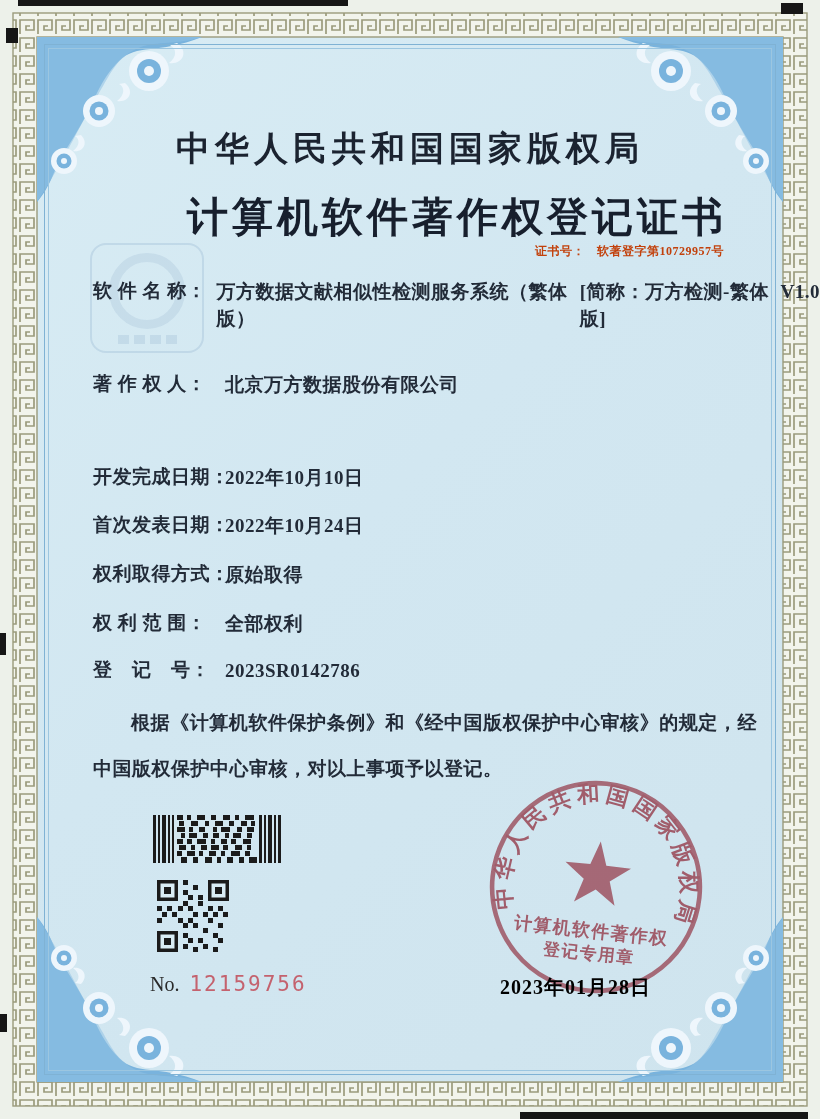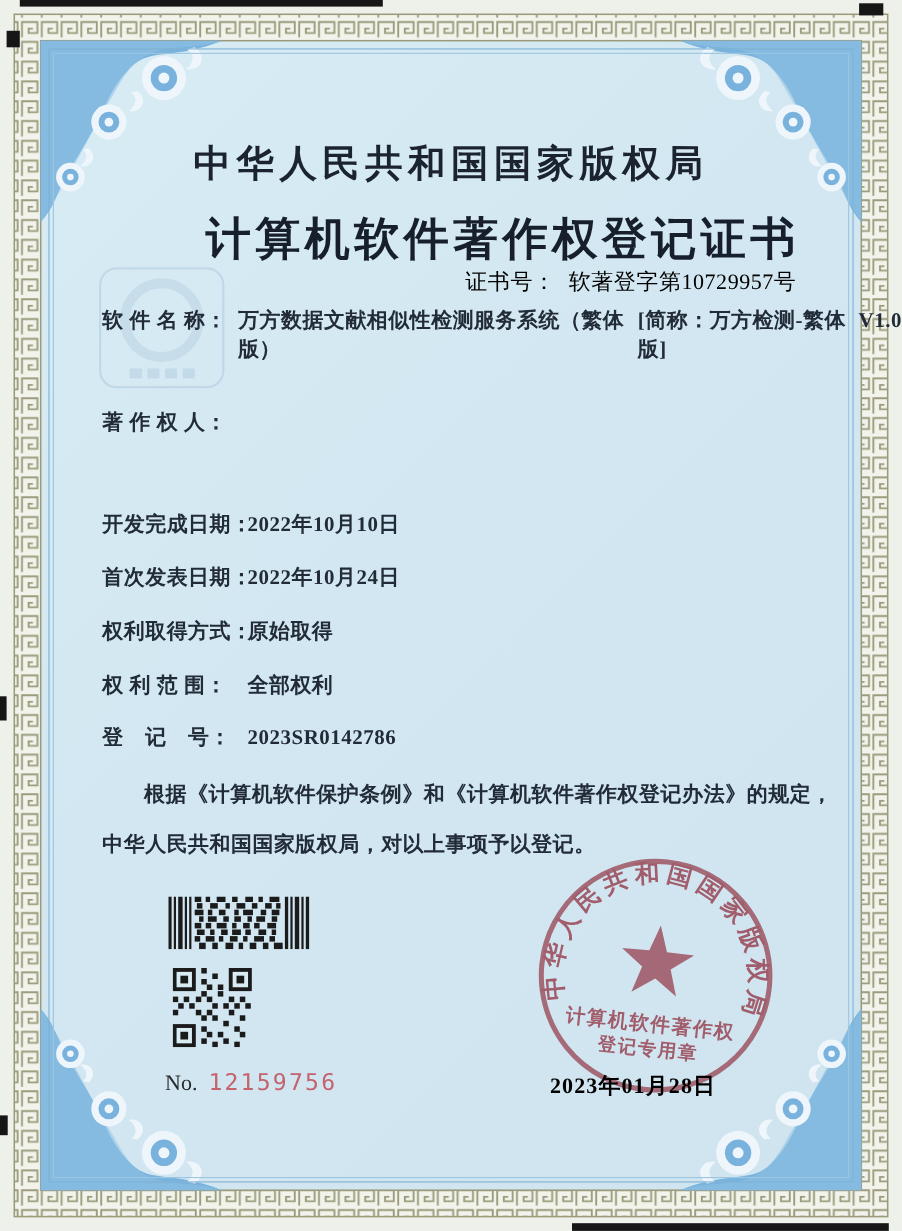--- a/index.html
+++ b/index.html
@@ -31,21 +31,21 @@
   .authority{
     position:absolute;left:0;top:126px;width:100%;text-align:center;
     font-size:34px;font-weight:bold;letter-spacing:5px;color:#1b2330;
   }
   .cert-title{
     position:absolute;left:0;top:190px;width:100%;text-align:center;
     font-size:41px;font-weight:bold;letter-spacing:4px;color:#171f2d;padding-left:47px;
   }
   .cert-no{
     position:absolute;right:96px;top:243px;
-    font-size:20px;font-weight:normal;color:#000000;letter-spacing:.5px;
+    font-size:12px;font-weight:bold;color:#c2410c;letter-spacing:.5px;
   }
   .cert-no .gap{display:inline-block;width:12px;}
   .field-row{
     position:absolute;left:93px;display:flex;align-items:flex-start;
     font-size:19px;font-weight:bold;color:#222b38;
   }
   .flabel{display:inline-block;width:132px;white-space:pre;letter-spacing:.5px;}
   .fvalue{display:flex;flex-direction:row;letter-spacing:.5px;}
   .fvalue .vline{line-height:27px;}
   .statement{
@@ -145,20 +145,23 @@
     <span class="flabel">软 件 名 称：</span>
     <span class="fvalue">
       <span class="vline">万方数据文献相似性检测服务系统（繁体版）</span>
       <span class="vline">[简称：万方检测-繁体版]</span>
       <span class="vline">V1.0</span>
     </span>
   </div>
 
   <div class="field-row" style="top:371px">
     <span class="flabel">著 作 权 人：</span>
+    <span class="fvalue">
+        <span class="vline">北京万方数据股份有限公司</span>
+      </span>
   </div>
 
   <div class="field-row" style="top:464px">
     <span class="flabel">开发完成日期：</span>
     <span class="fvalue">
         <span class="vline">2022年10月10日</span>
       </span>
   </div>
 
   <div class="field-row" style="top:512px">
@@ -182,21 +185,21 @@
       </span>
   </div>
 
   <div class="field-row" style="top:657px">
     <span class="flabel">登　记　号：</span>
     <span class="fvalue">
         <span class="vline">2023SR0142786</span>
       </span>
   </div>
 
-  <p class="statement">根据《计算机软件保护条例》和《计算机软件著作权登记办法》的规定，中华人民共和国国家版权局，对以上事项予以登记。</p>
+  <p class="statement">根据《计算机软件保护条例》和《经中国版权保护中心审核》的规定，经中国版权保护中心审核，对以上事项予以登记。</p>
 
   <svg class="barcode" width="130" height="48" viewBox="0 0 130 48" aria-hidden="true">
     <g fill="#1b1b1b">
       <rect x="0" y="0" width="3" height="48"></rect>
         <rect x="5" y="0" width="2" height="48"></rect>
         <rect x="9" y="0" width="4" height="48"></rect>
         <rect x="15" y="0" width="2" height="48"></rect>
         <rect x="19" y="0" width="2" height="48"></rect>
       <rect x="106" y="0" width="3" height="48"></rect>
         <rect x="111" y="0" width="2" height="48"></rect>

